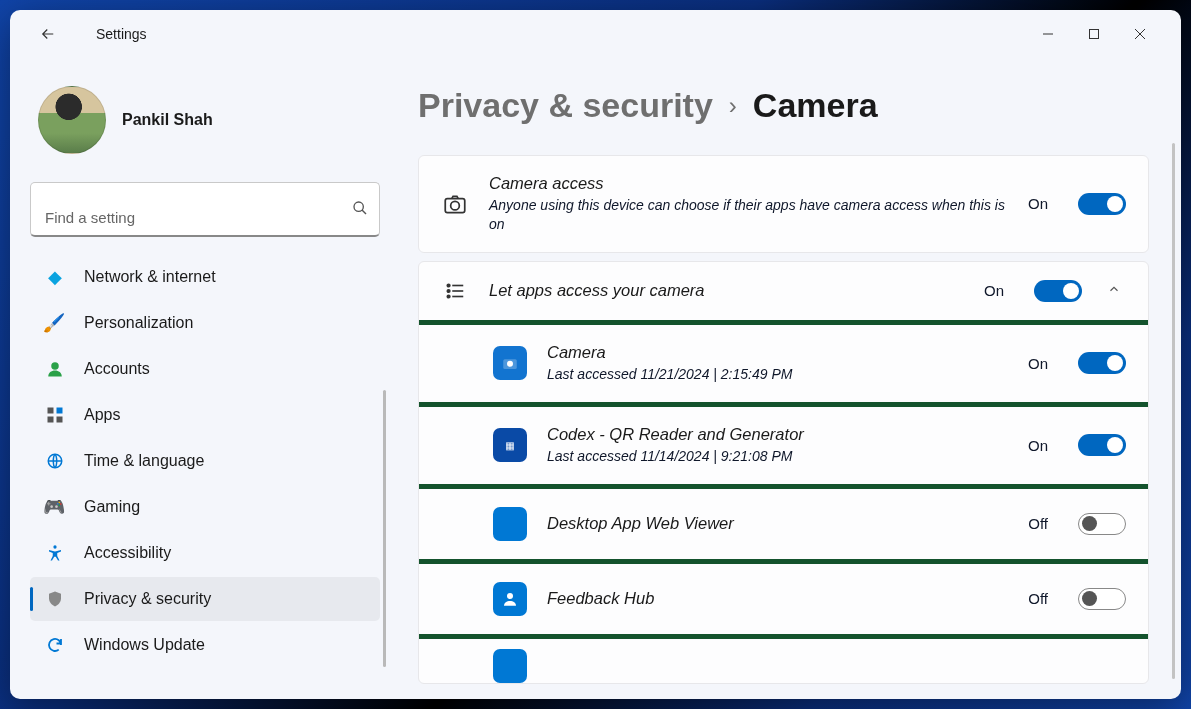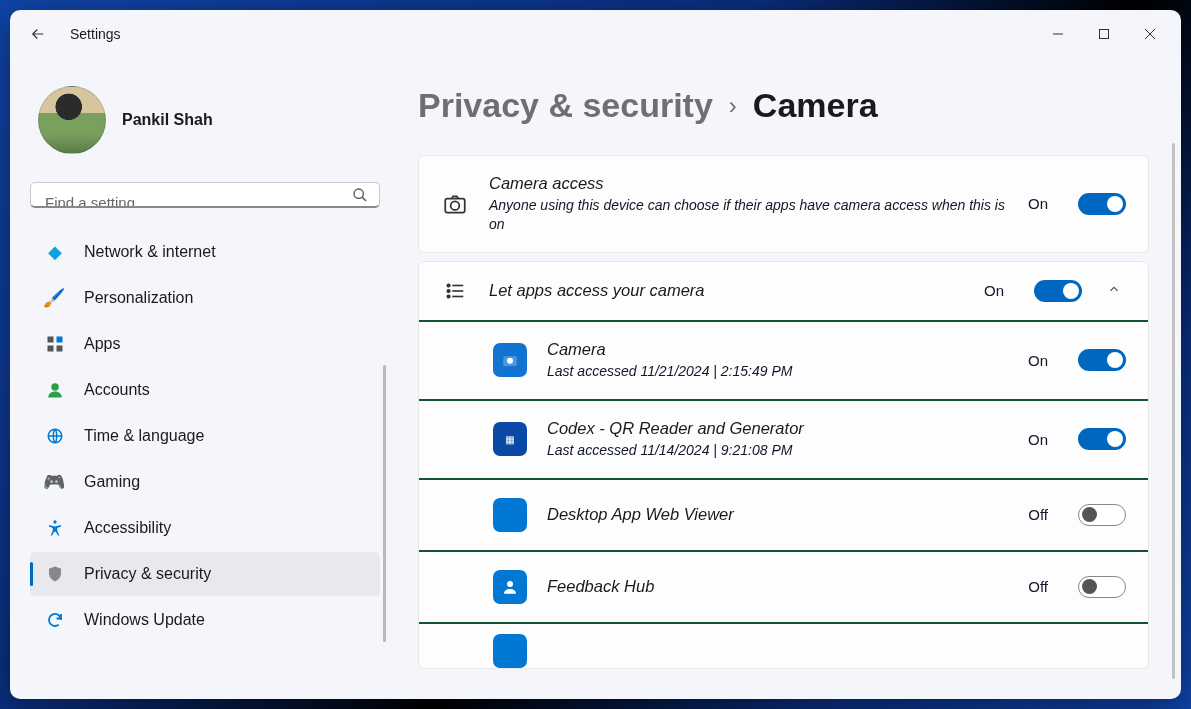--- a/index.html
+++ b/index.html
@@ -9,21 +9,21 @@
     display: flex; align-items: center; justify-content: center;
     overflow: hidden;
   }
   .window {
     width: 1171px; height: 689px; background: #f4f6fb;
     border-radius: 10px; box-shadow: 0 10px 40px rgba(0,0,0,0.4);
     display: flex; flex-direction: column;
     overflow: hidden;
   }
   .titlebar {
-    height: 48px; display: flex; align-items: center; padding: 0 8px;
+    height: 48px; display: flex; align-items: center; padding: 0 18px; gap: 16px;
   }
   .back-btn {
     width: 40px; height: 40px; display: flex; align-items: center; justify-content: center;
     border: none; background: transparent; cursor: pointer; border-radius: 4px;
   }
   .title-text { font-size: 14px; margin-left: 12px; color: #1a1a1a; }
   .wincontrols { margin-left: auto; display: flex; }
   .winbtn {
     width: 46px; height: 32px; display: flex; align-items: center; justify-content: center;
     border: none; background: transparent; cursor: pointer;
@@ -38,21 +38,21 @@
     background: radial-gradient(circle at 45% 30%, #2b2b2b 0 22%, transparent 23%),
                 linear-gradient(180deg, #d6c59e 0 40%, #7aa05e 40% 70%, #5a7d4a 100%);
     border: 1px solid rgba(0,0,0,0.1);
   }
   .username { font-size: 16px; font-weight: 600; color: #1a1a1a; }
 
   .search-wrap {
     position: relative; margin: 0 0 18px 0;
   }
   .search-input {
-    width: 100%; height: 26px; border: 1px solid #c9c9c9; border-bottom: 2px solid #888;
+    width: 100%; height: 55px; border: 1px solid #c9c9c9; border-bottom: 2px solid #888;
     border-radius: 5px; background: #fff; padding: 16px 40px 0 14px;
     font-size: 15px; color: #333;
   }
   .search-input::placeholder { color: #666; }
   .search-icon {
     position: absolute; right: 12px; top: 50%; transform: translateY(-50%);
     color: #555;
   }
 
   .nav { display: flex; flex-direction: column; gap: 2px; position: relative; }
@@ -77,21 +77,21 @@
   .crumb-parent { font-size: 34px; font-weight: 600; color: #6f6f6f; cursor: pointer; }
   .crumb-sep { font-size: 24px; color: #6f6f6f; }
   .crumb-current { font-size: 34px; font-weight: 600; color: #1a1a1a; }
 
   .card {
     background: #fdfdfe; border: 1px solid #e7e7ea; border-radius: 6px;
     margin-bottom: 8px;
   }
   .row {
     display: flex; align-items: center; padding: 18px 22px; gap: 20px;
-    border-bottom: 2px solid #14532d;
+    border-bottom: 5px solid #14532d;
   }
   .row:last-child { border-bottom: none; }
   .row.sub { padding-left: 74px; }
   .row-icon { width: 28px; display: flex; justify-content: center; color: #3a3a3a; flex-shrink: 0; }
   .row-text { flex: 1; min-width: 0; font-style: italic; }
   .row-title { font-size: 16.5px; color: #1a1a1a; }
   .row-desc { font-size: 14px; color: #0f172a; margin-top: 3px; line-height: 1.35; }
   .state-label { font-size: 15px; color: #0f172a; margin-right: 10px; white-space: nowrap; }
   .toggle {
     width: 48px; height: 22px; border-radius: 11px; position: relative; cursor: pointer;
@@ -176,37 +176,37 @@
         <div class="nav-item">
           <span class="nav-icon" style="color:#0aa3e0">◆</span>
           <span>Network &amp; internet</span>
         </div>
         <div class="nav-item">
           <span class="nav-icon">🖌️</span>
           <span>Personalization</span>
         </div>
         <div class="nav-item">
           <span class="nav-icon">
+            <svg width="18" height="18" viewBox="0 0 24 24" fill="#2aa148">
+                <circle cx="12" cy="8" r="5"></circle>
+                <path d="M3 22c0-5 4-8 9-8s9 3 9 8z"></path>
+              </svg>
+          </span>
+          <span>Accounts</span>
+        </div>
+        <div class="nav-item">
+          <span class="nav-icon">
             <svg width="18" height="18" viewBox="0 0 24 24">
                 <rect x="2" y="2" width="8" height="8" fill="#555"></rect>
                 <rect x="14" y="2" width="8" height="8" fill="#0078d4"></rect>
                 <rect x="2" y="14" width="8" height="8" fill="#555"></rect>
                 <rect x="14" y="14" width="8" height="8" fill="#555"></rect>
               </svg>
           </span>
           <span>Apps</span>
-        </div>
-        <div class="nav-item">
-          <span class="nav-icon">
-            <svg width="18" height="18" viewBox="0 0 24 24" fill="#2aa148">
-                <circle cx="12" cy="8" r="5"></circle>
-                <path d="M3 22c0-5 4-8 9-8s9 3 9 8z"></path>
-              </svg>
-          </span>
-          <span>Accounts</span>
         </div>
         <div class="nav-item">
           <span class="nav-icon">
             <svg width="18" height="18" viewBox="0 0 24 24" fill="none" stroke="#0078d4" stroke-width="2">
                 <circle cx="12" cy="12" r="9"></circle>
                 <path d="M3 12h18M12 3c3 3 3 15 0 18M12 3c-3 3-3 15 0 18"></path>
               </svg>
           </span>
           <span>Time &amp; language</span>
         </div>

